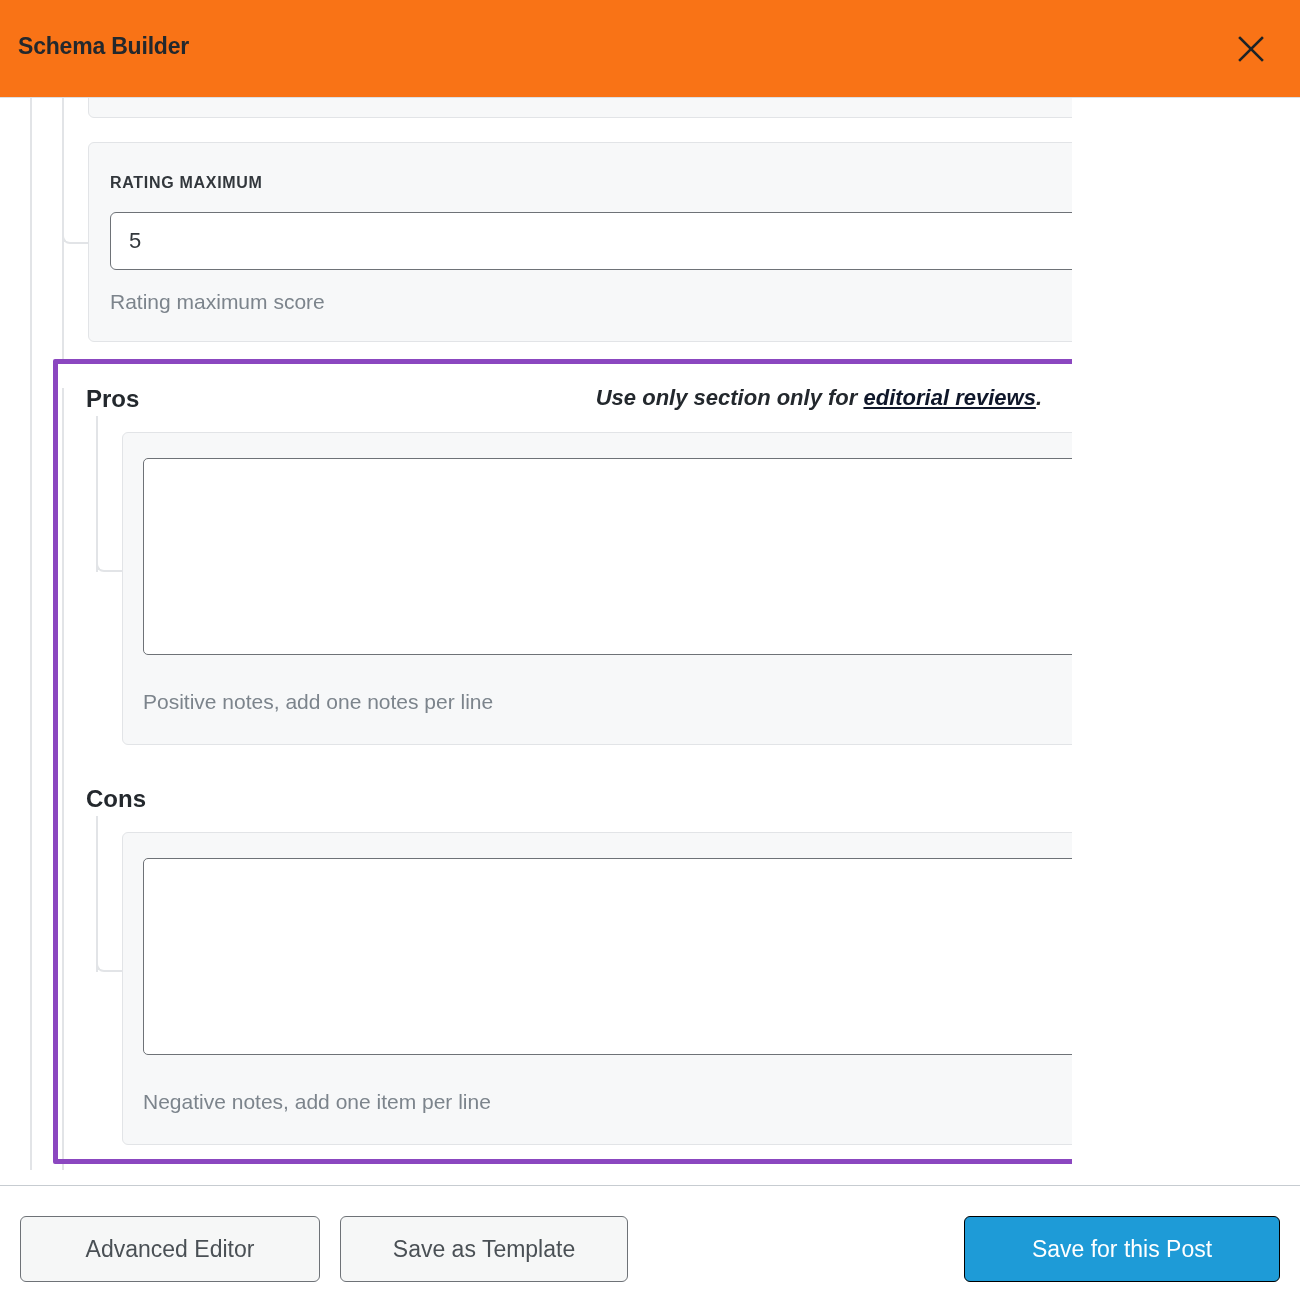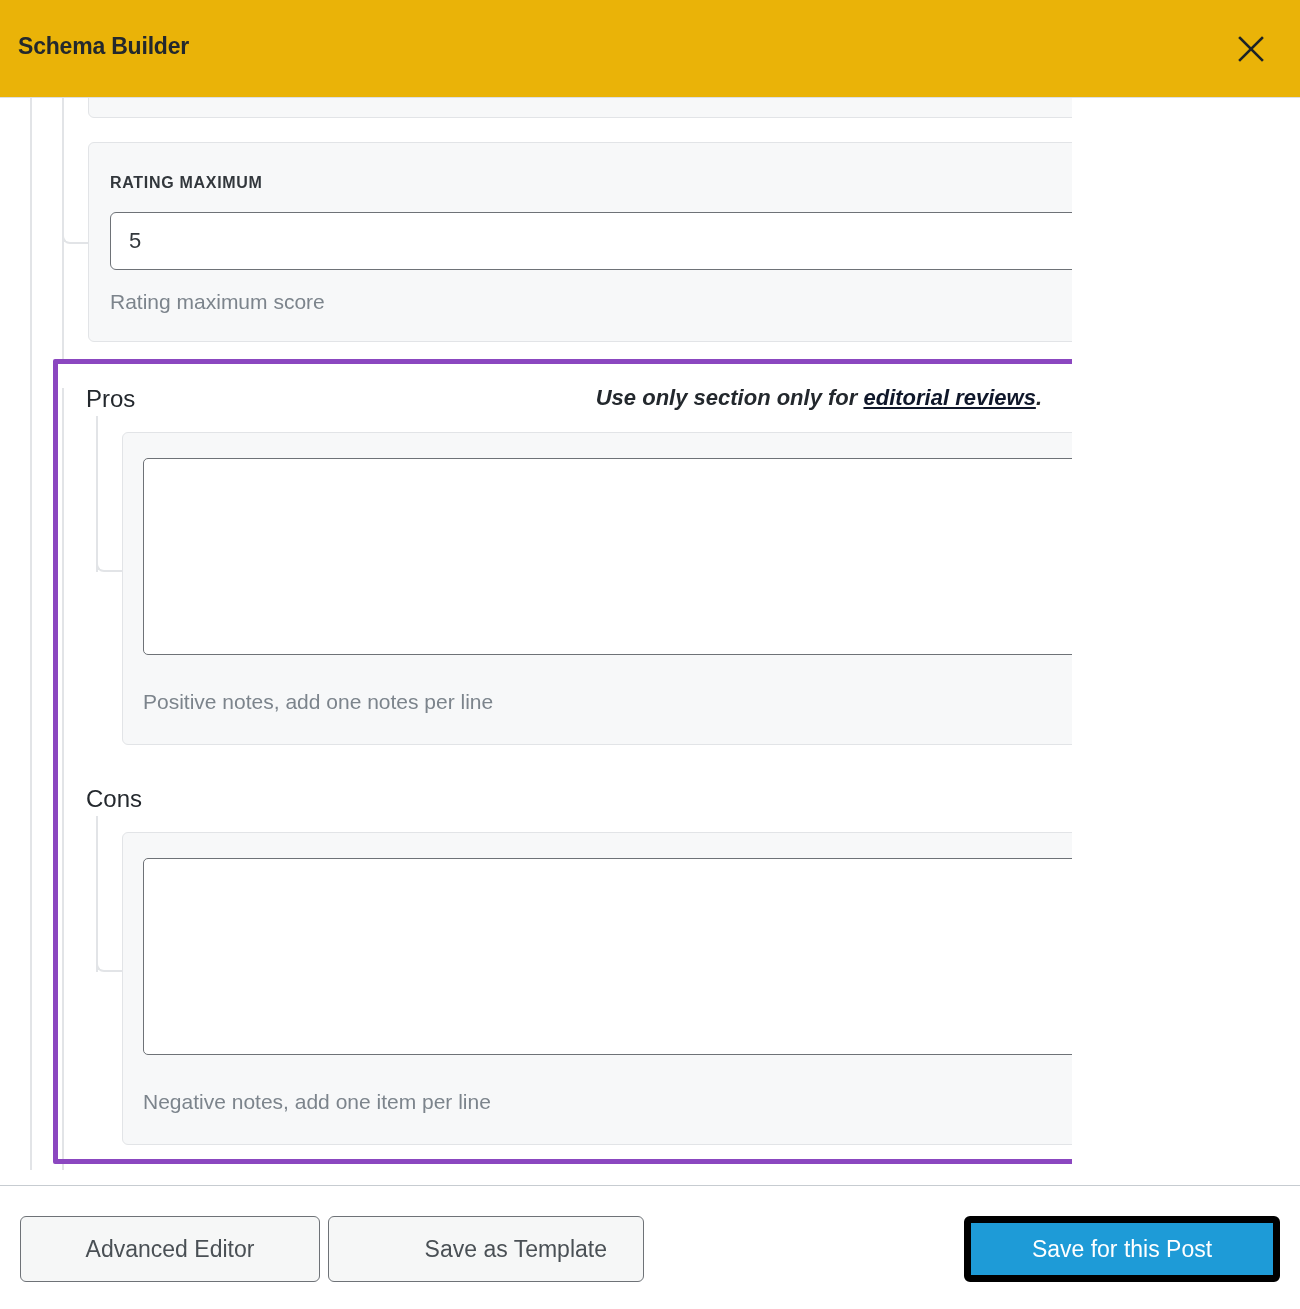--- a/index.html
+++ b/index.html
@@ -18,21 +18,21 @@
     background: #fff;
     overflow: hidden;
   }
 
   
   .modal-header {
     position: absolute;
     left: 0; top: 0;
     width: 1300px; height: 98px;
     border-bottom: 1px solid #dcdfe3;
-    background: #eab308;
+    background: #f97316;
   }
   .modal-title {
     position: absolute;
     left: 18px; top: 33px;
     font-size: 23px;
     font-weight: bold;
     color: #23282d;
     letter-spacing: -0.2px;
   }
   .close-btn {
@@ -153,21 +153,21 @@
     border: 5px solid #8b47c0;
     border-radius: 2px;
     background: transparent;
     pointer-events: none;
     z-index: 5;
   }
 
   .section-title {
     position: absolute;
     font-size: 24px;
-    font-weight: normal;
+    font-weight: bold;
     color: #23282d;
   }
   .section-note {
     position: absolute;
     font-size: 22px;
     font-style: italic;
     font-weight: bold;
     color: #23282d;
     white-space: nowrap;
     text-align: right;
@@ -207,28 +207,28 @@
   .btn-secondary {
     position: absolute;
     height: 66px;
     background: #f6f7f7;
     border: 1px solid #6e7277;
     border-radius: 6px;
     color: #4a5055;
     font-size: 23px;
     font-family: "Liberation Sans", sans-serif;
     cursor: pointer;
-    padding: 0 36px;
+    padding: 0 14px;
     white-space: nowrap;
   }
   .btn-primary {
     position: absolute;
     height: 66px;
     background: #1e9bd7;
-    border: 7px solid #000000;
+    border: 1px solid #000000;
     border-radius: 6px;
     color: #ffffff;
     font-size: 23px;
     font-family: "Liberation Sans", sans-serif;
     cursor: pointer;
     padding: 0 17px;
     white-space: nowrap;
   }
 </style>
 </head>
@@ -313,17 +313,17 @@
     <svg class="resize-grip" style="left:1148px; top:938px;" viewBox="0 0 16 16">
       <path d="M15 4 L4 15 M15 9 L9 15" stroke="#6e7277" stroke-width="1.3" fill="none"></path>
     </svg>
 
     <div class="field-help" style="left:143px; top:992px;">Negative notes, add one item per line</div>
 
   </div>
 
   <div class="modal-footer">
     <button class="btn-secondary" style="left:20px; top:30px; width:300px;">Advanced Editor</button>
-    <button class="btn-secondary" style="left:328px; top:30px; width:316px;text-align:right;">Save as Template</button>
+    <button class="btn-secondary" style="left:340px; top:30px; width:288px;">Save as Template</button>
     <button class="btn-primary" style="left:964px; top:30px; width:316px;">Save for this Post</button>
   </div>
 
 </div>
 
 </body></html>

